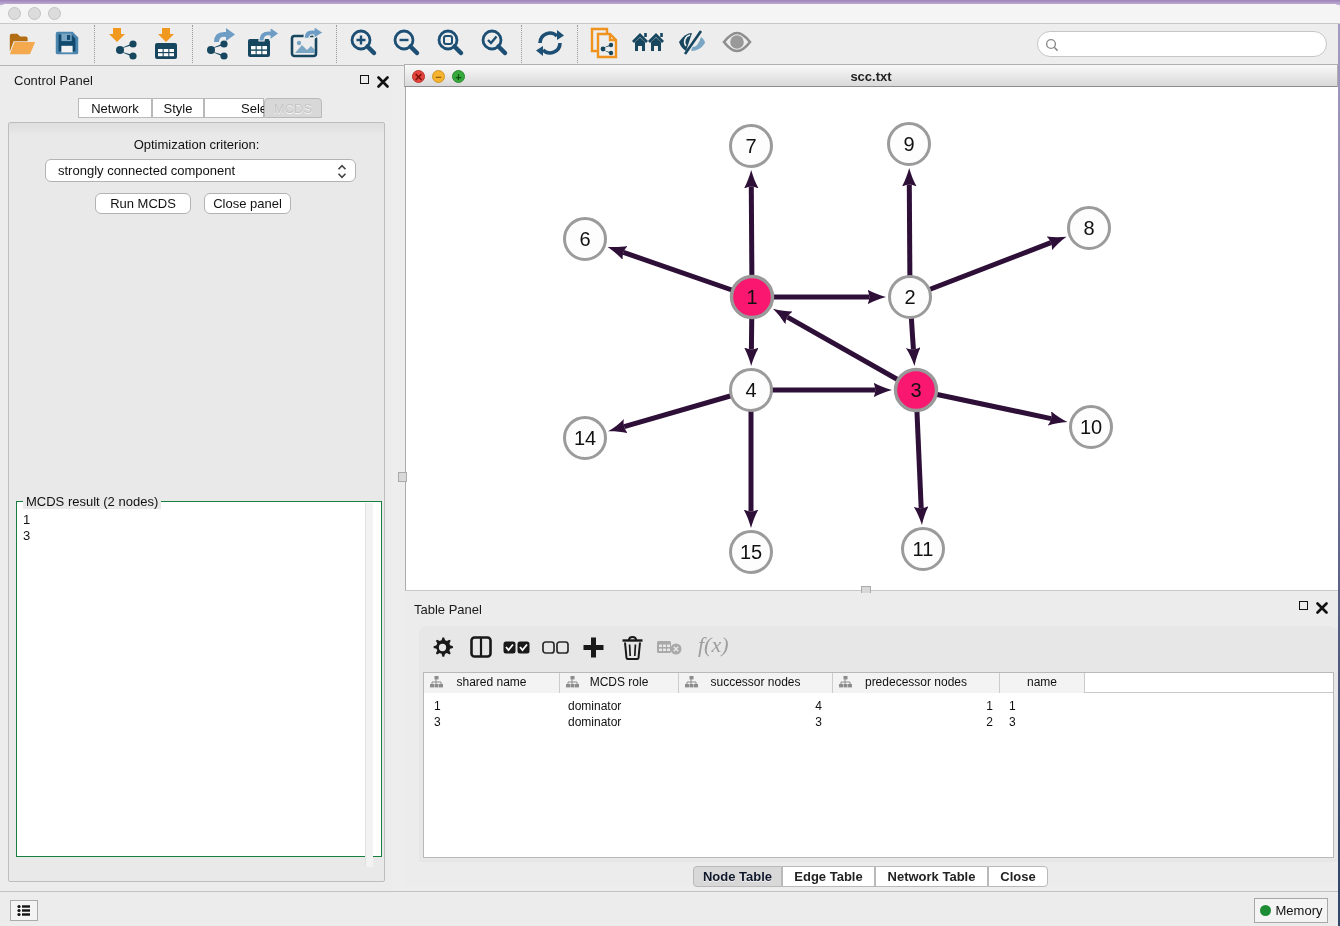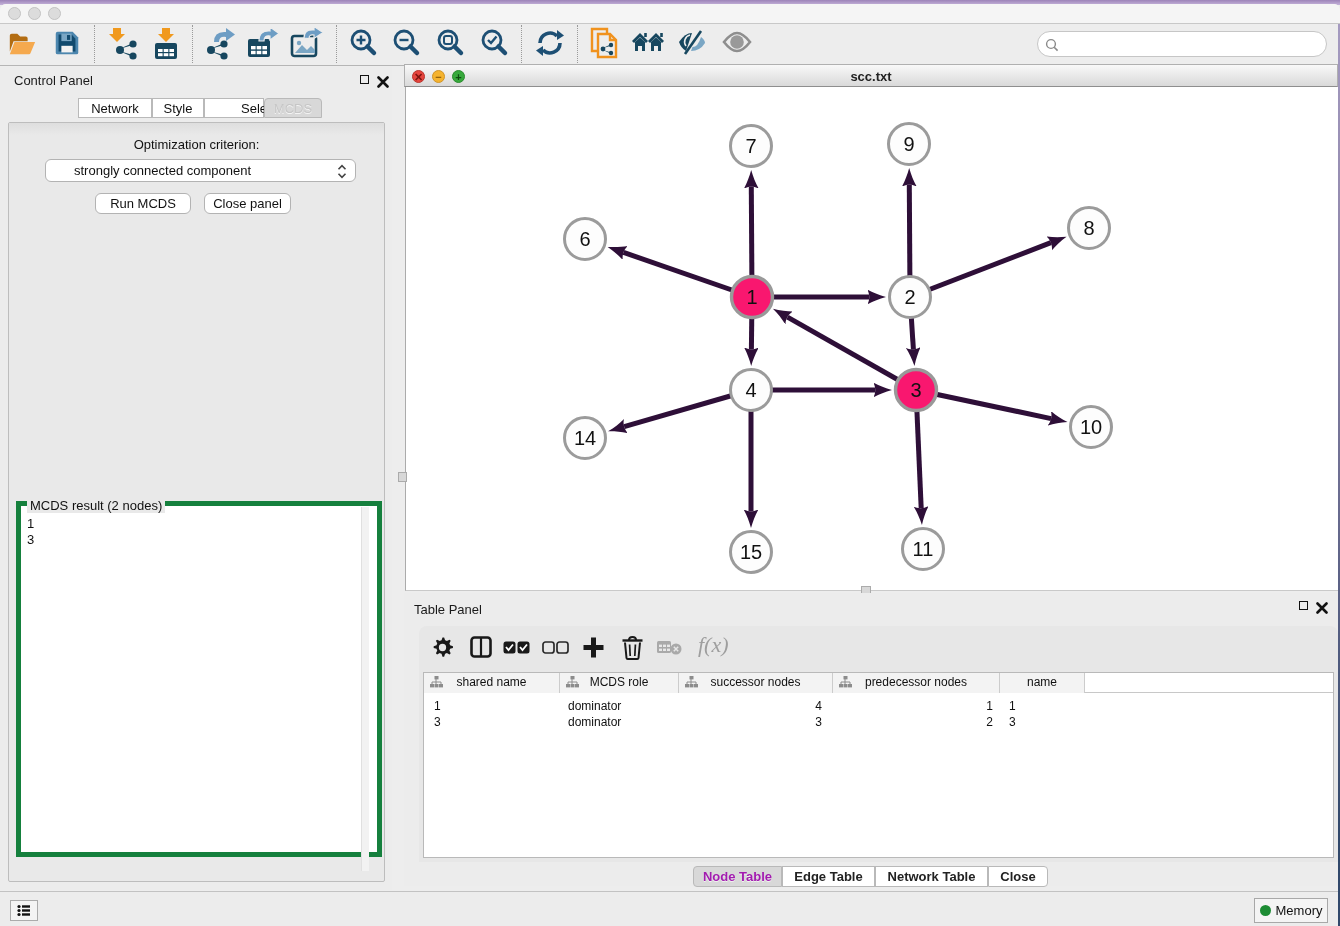--- a/index.html
+++ b/index.html
@@ -20,23 +20,23 @@
 #searchbox { position:absolute; left:1037px; top:7px; width:290px; height:26px; background:#fff; border:1px solid #c6c6c6; border-radius:13px; }
 
 #cp { left:0; top:63px; width:392px; height:823px; background:#ececec; }
 #cp-title { position:absolute; left:14px; top:6px; font-size:13px; color:#1a1a1a; }
 .winbtn { position:absolute; top:10px; font-size:12px; color:#111; }
 #cp-tabs { position:absolute; left:78px; top:31px; height:20px; }
 .tab { position:absolute; top:0; height:20px; background:#fff; border:1px solid #b9b9b9; font-size:13px; text-align:center; line-height:19px; color:#111; }
 #tabpane { position:absolute; left:8px; top:55px; width:377px; height:760px; background:#e9e9e9; border:1px solid #bdbdbd; border-radius:2px; }
 #tabpane-band { position:absolute; left:0; top:0; width:100%; height:12px; background:linear-gradient(#dedede,#e9e9e9); }
 #opt-label { position:absolute; left:0; top:14px; width:100%; text-align:center; font-size:13px; color:#111; }
-#dropdown { position:absolute; left:36px; top:36px; width:311px; height:23px; background:#fff; border:1px solid #b3b3b3; border-radius:6px; font-size:13px; line-height:21px; padding-left:28px; color:#111; }
+#dropdown { position:absolute; left:36px; top:36px; width:311px; height:23px; background:#fff; border:1px solid #b3b3b3; border-radius:6px; font-size:13px; line-height:21px; padding-left:12px; color:#111; }
 .btn { position:absolute; top:70px; height:21px; background:#fff; border:1px solid #b3b3b3; border-radius:6px; font-size:13px; text-align:center; line-height:19px; color:#111; }
-#fieldset { position:absolute; left:7px; top:378px; width:366px; height:356px; border:5px solid #15803d; background:#fff; }
+#fieldset { position:absolute; left:7px; top:378px; width:366px; height:356px; border:1px solid #15803d; background:#fff; }
 #fieldset-legend { position:absolute; left:6px; top:-8px; background:#e9e9e9; padding:0 3px; font-size:13px; color:#111; }
 #fs-text { position:absolute; left:6px; top:10px; font-size:13px; color:#111; line-height:16px; }
 #fs-scroll { position:absolute; right:8px; top:1px; width:8px; height:364px; background:#f2f2f2; border-left:1px solid #e0e0e0; }
 
 #net { left:404px; top:59px; width:936px; height:528px; }
 #net-tb { position:absolute; left:0; top:1px; width:934px; height:23px; background:linear-gradient(#f9f9f9,#d9d9d9); border:1px solid #b0b0b0; border-bottom:1px solid #8e8e8e; }
 #net-title { position:absolute; top:4px; left:0; width:100%; text-align:center; font-size:13px; font-weight:bold; color:#222; }
 .light { position:absolute; top:5px; width:13px; height:13px; border-radius:50%; font-size:11px; font-weight:bold; text-align:center; line-height:13px; }
 #canvas { position:absolute; left:1px; top:24px; width:933px; height:504px; background:#fff; border-left:1px solid #ababab; border-bottom:1px solid #c9c9c9; overflow:hidden; }
 
@@ -409,21 +409,21 @@
         <div class="td" style="left:409px; top:25px; width:160px; text-align:right;">1</div>
         <div class="td" style="left:585px; top:25px;">1</div>
         <div class="td" style="left:10px; top:41px;">3</div>
         <div class="td" style="left:144px; top:41px;">dominator</div>
         <div class="td" style="left:255px; top:41px; width:143px; text-align:right;">3</div>
         <div class="td" style="left:409px; top:41px; width:160px; text-align:right;">2</div>
         <div class="td" style="left:585px; top:41px;">3</div>
       </div>
     </div>
     <div id="tp-tabs">
-      <div class="btab" style="left:0; width:89px; background:#d8d8d8; color:#a21caf; text-shadow:0 1px 0 #f2f2f2; border-radius:4px 0 0 4px;">Node Table</div>
+      <div class="btab" style="left:0; width:89px; background:#d8d8d8; color:#0f172a; text-shadow:0 1px 0 #f2f2f2; border-radius:4px 0 0 4px;">Node Table</div>
       <div class="btab" style="left:89px; width:93px;">Edge Table</div>
       <div class="btab" style="left:182px; width:113px;">Network Table</div>
       <div class="btab" style="left:295px; width:60px; border-radius:0 4px 4px 0;">Close</div>
     </div>
   </div>
   <div id="status" class="abs">
     <div id="listbtn">
       <svg width="26" height="19" viewBox="0 0 26 19">
           <g fill="#111">
             <circle cx="8" cy="5.5" r="1.6"></circle>

